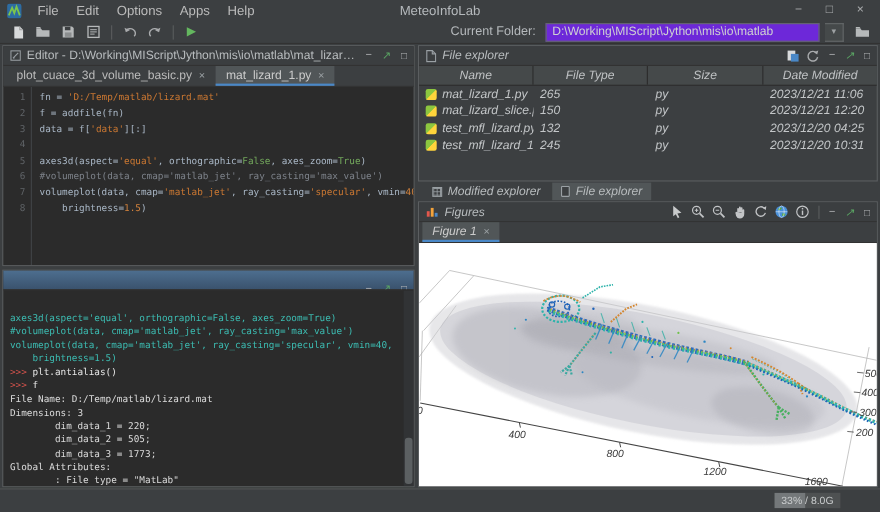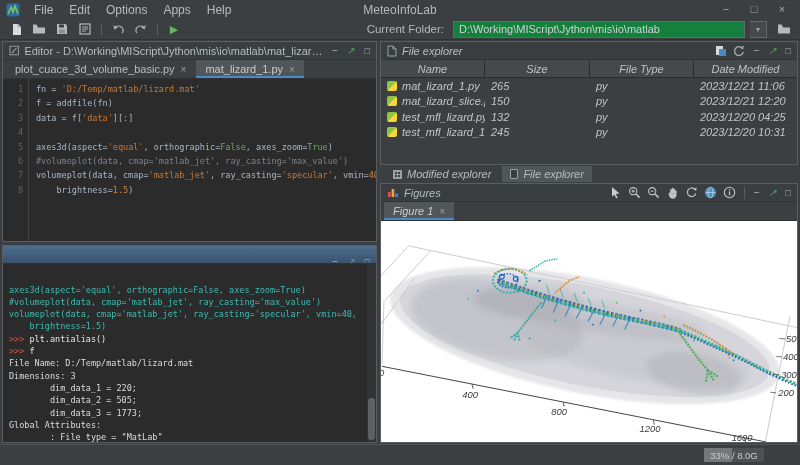--- a/index.html
+++ b/index.html
@@ -14,21 +14,21 @@
   .win-title { position:absolute; left:0; right:0; text-align:center; color:#b5b9bc; pointer-events:none; }
   .winctl { margin-left:auto; display:flex; gap:0; z-index:2; }
   .winbtn { width:28px; text-align:center; color:#a9abad; font-size:11px; line-height:19px; }
 
   
   .toolbar { height:21px; display:flex; align-items:center; gap:5px; padding:0 7px; border-bottom:1px solid #323232; flex:none; }
   .tbtn { width:18px; height:17px; display:flex; align-items:center; justify-content:center; }
   .tb-sep { width:1px; height:13px; background:#5a5d5e; margin:0 2px; }
   .run-glyph { color:#64b75f; font-size:11px; line-height:1; }
   .cf-label { margin-left:auto; color:#b5b9bc; font-size:11.5px; padding-right:4px; }
-  .cf-combo { width:292px; height:17px; background:#15803d; border:1px solid #646869; display:flex; align-items:center; padding:0 5px; font-size:11px; color:#cfd1d2; white-space:nowrap; overflow:hidden; }
+  .cf-combo { width:249px; height:17px; background:#6d28d9; border:1px solid #646869; display:flex; align-items:center; padding:0 5px; font-size:11px; color:#cfd1d2; white-space:nowrap; overflow:hidden; }
   .cf-arrow { width:17px; height:17px; background:#45494a; border:1px solid #646869; border-left:none; display:flex; align-items:center; justify-content:center; color:#9da1a3; font-size:7px; }
   .cf-folder { width:18px; height:17px; display:flex; align-items:center; justify-content:center; margin-left:3px; }
 
   
   .main { flex:1; display:flex; min-height:0; }
   .left { width:377px; flex:none; display:flex; flex-direction:column; padding:1px 0 1px 2px; }
   .vsplit { width:3px; flex:none; }
   .right { flex:1; display:flex; flex-direction:column; min-width:0; padding:1px 2px 1px 0;font-style:italic; }
 
   .panel { border:1px solid #5b5e60; background:#2b2b2b; display:flex; flex-direction:column; min-height:0; }
@@ -271,22 +271,22 @@
             </svg>
             <span class="hdr-ctl" style="margin-left:2px">
               <span>−</span>
                 <span class="float">↗</span>
                 <span class="maxi">□</span>
             </span>
           </span>
         </div>
         <div class="fx-table-header">
             <div class="th c0">Name</div>
+            <div class="th c2">File Type</div>
             <div class="th c1">Size</div>
-            <div class="th c2">File Type</div>
             <div class="th c3">Date Modified</div>
           </div>
         <div class="fx-rows">
             <div class="tr">
               <div class="td c0">
                 <span class="py-icon"></span>
                 <span>mat_lizard_1.py</span>
               </div>
               <div class="td c1">265</div>
               <div class="td c2">py</div>

